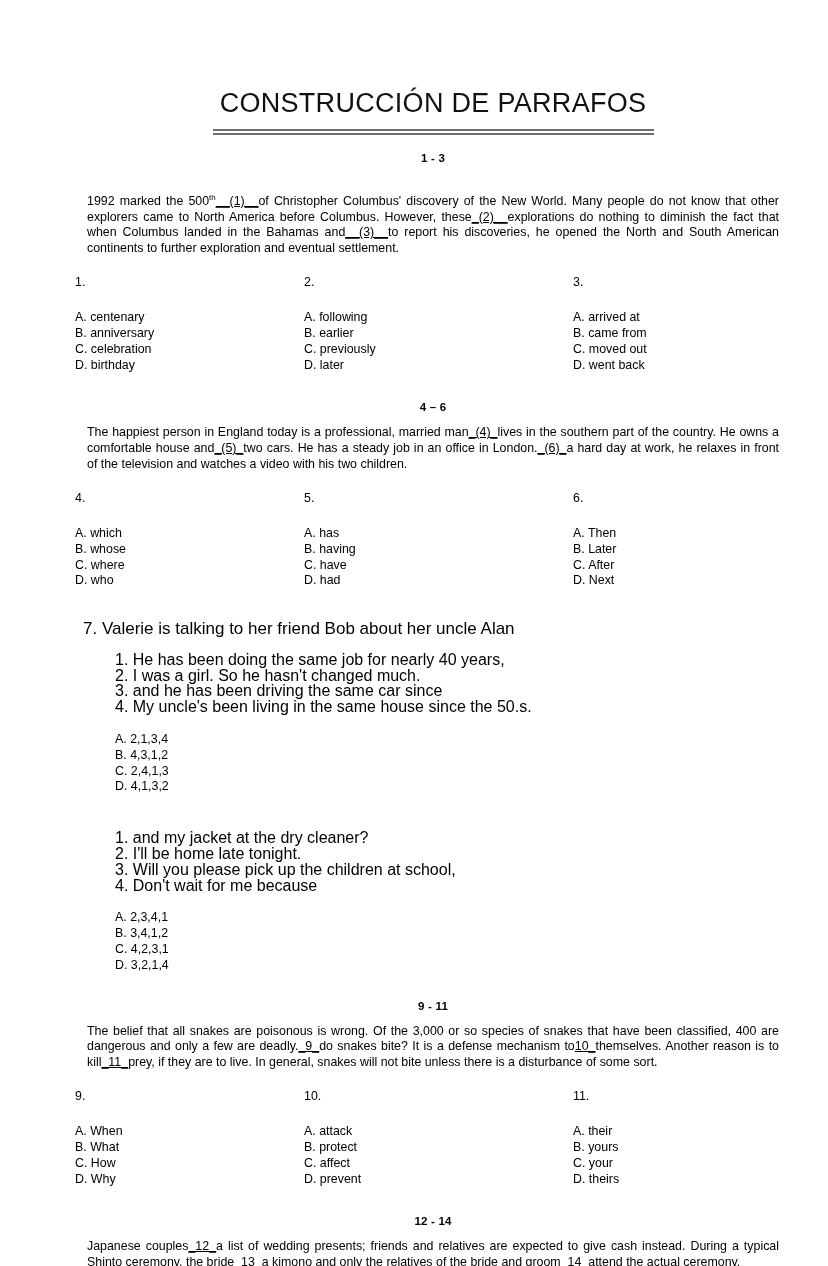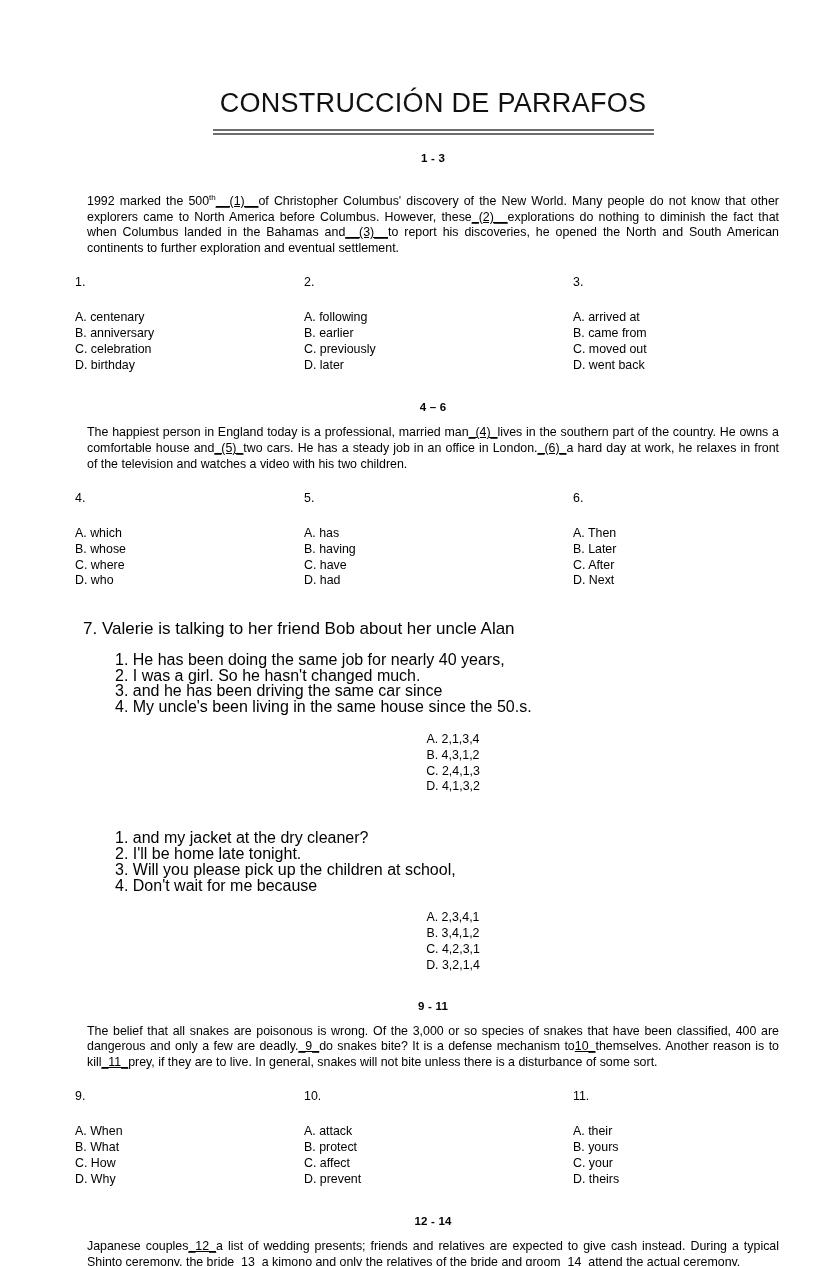--- a/index.html
+++ b/index.html
@@ -109,21 +109,20 @@
     padding-left: 40px;
     font-size: 16px;
     line-height: 15.8px;
   }
   .q-list div { white-space: nowrap; }
   .q-answers {
     margin: 17px 0 0 0;
     padding-left: 40px;
     font-size: 12.4px;
     line-height: 15.8px;
-    text-align: center;
   }
   .q-answers div { white-space: nowrap; }
 
   .gap-16 { height: 16px; }
   .gap-20 { height: 20px; }
   .gap-22 { height: 22px; }
 </style>
 </head>
 <body>
 

